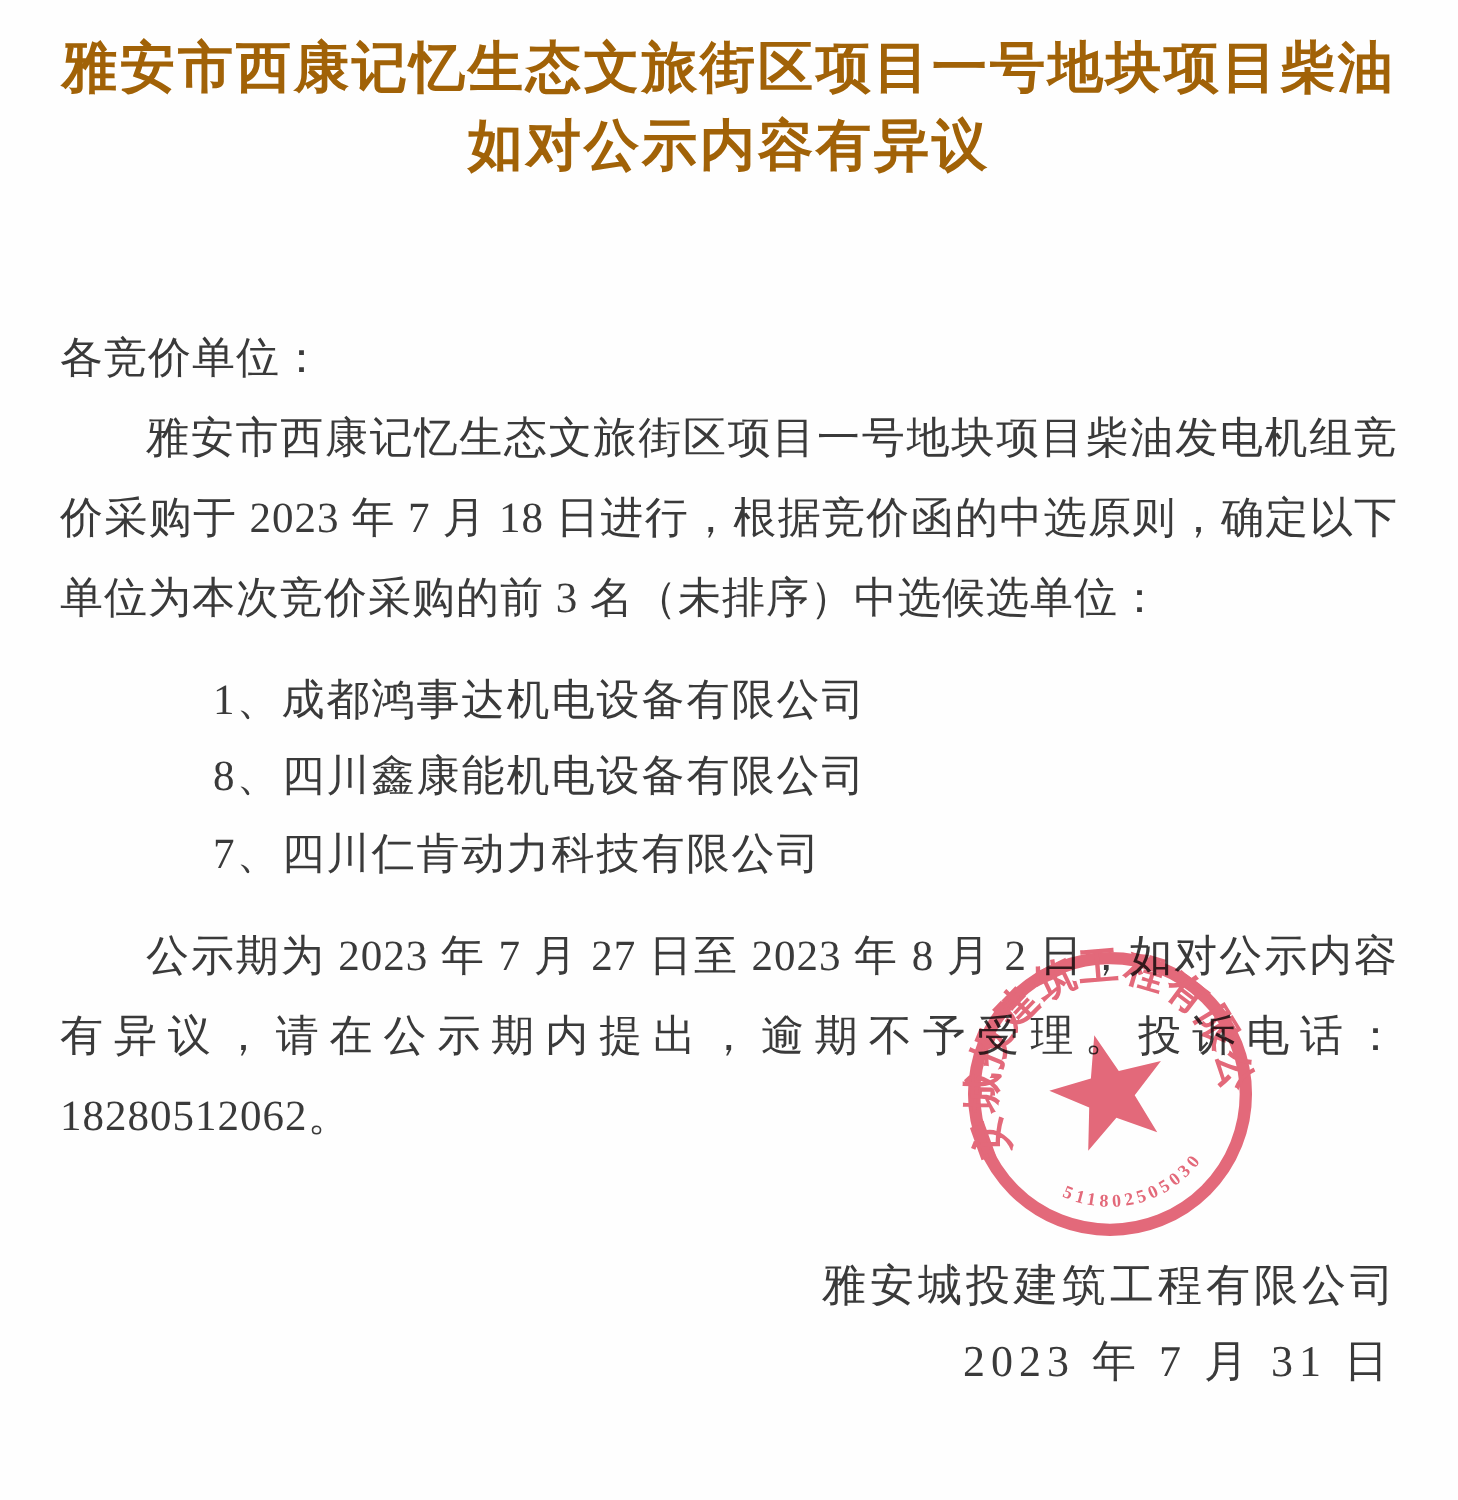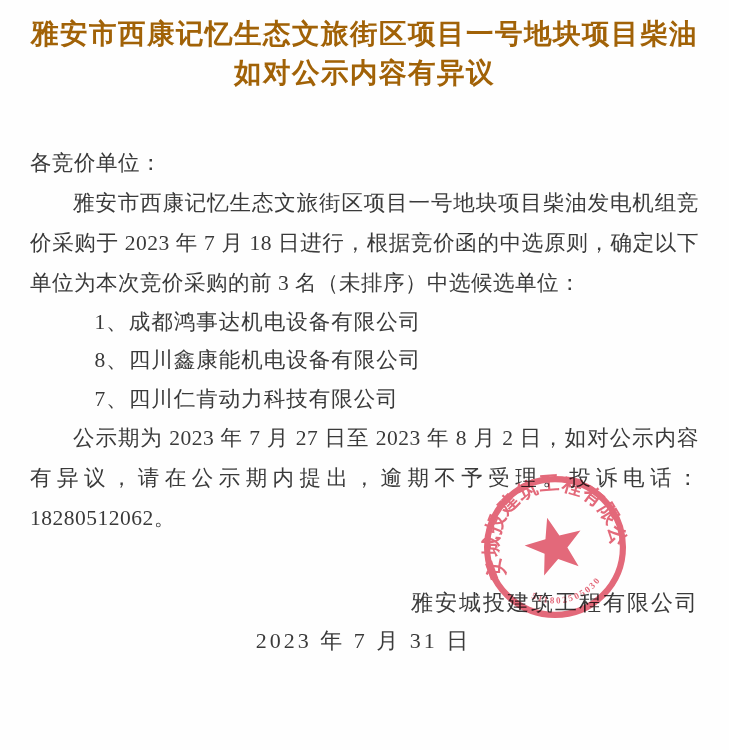--- a/index.html
+++ b/index.html
@@ -23,56 +23,55 @@
     font-family: "Liberation Sans", "DejaVu Sans", sans-serif;
     font-weight: bold;
     color: #a16207;
     font-size: 27.5px;
     line-height: 39px;
     text-align: center;
     letter-spacing: 1.5px;
     margin: 0;
   }
   .salutation {
-    margin-top: 52px;
+    margin-top: 68px;
     font-size: 21.5px;
     line-height: 38.5px;
     letter-spacing: 0.5px;
   }
   .para {
     font-size: 21.5px;
     line-height: 40px;
     text-align: justify;
     text-indent: 2em;
     letter-spacing: 0.5px;
     margin: 0;
     font-family: Liberation Serif, serif;
   }
   .candidates {
     list-style: none;
-    margin: 0;
+    margin: 12px;
     padding: 0 0 0 3em;
     font-size: 21.5px;
     line-height: 38.5px;
     letter-spacing: 1px;
   }
   .signature {
     margin-top: 46px;
     text-align: right;
     font-size: 22px;
     line-height: 38px;
     color: #3a3a3a;
   }
   .signature .company {
     letter-spacing: 2px;
   }
   .signature .date {
     letter-spacing: 3px;
     padding-right: 2px;
-    text-align: center;
   }
   .seal {
     position: absolute;
     left: 479px;
     top: 471px;
     width: 152px;
     height: 152px;
     mix-blend-mode: multiply;
     opacity: 0.85;
     pointer-events: none;

